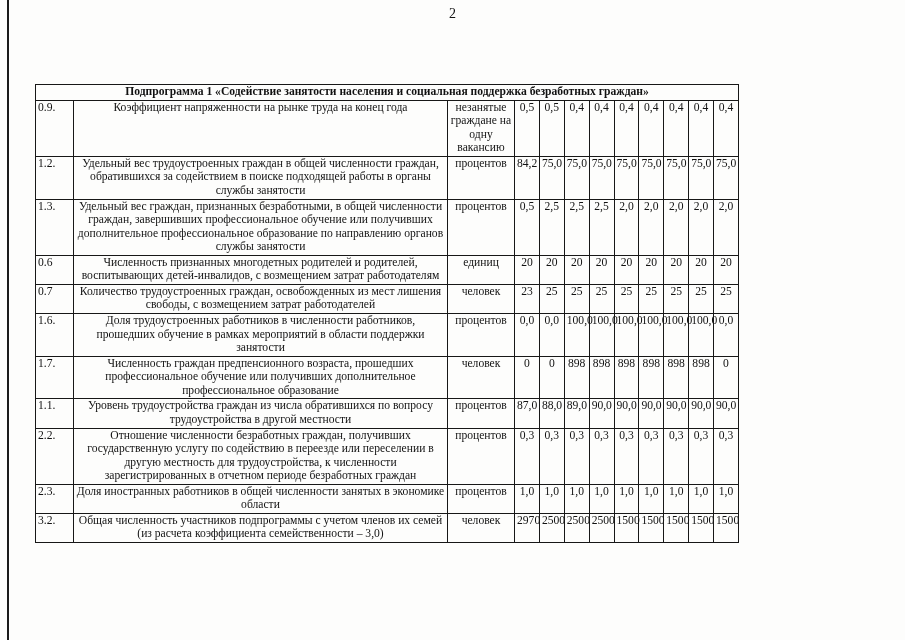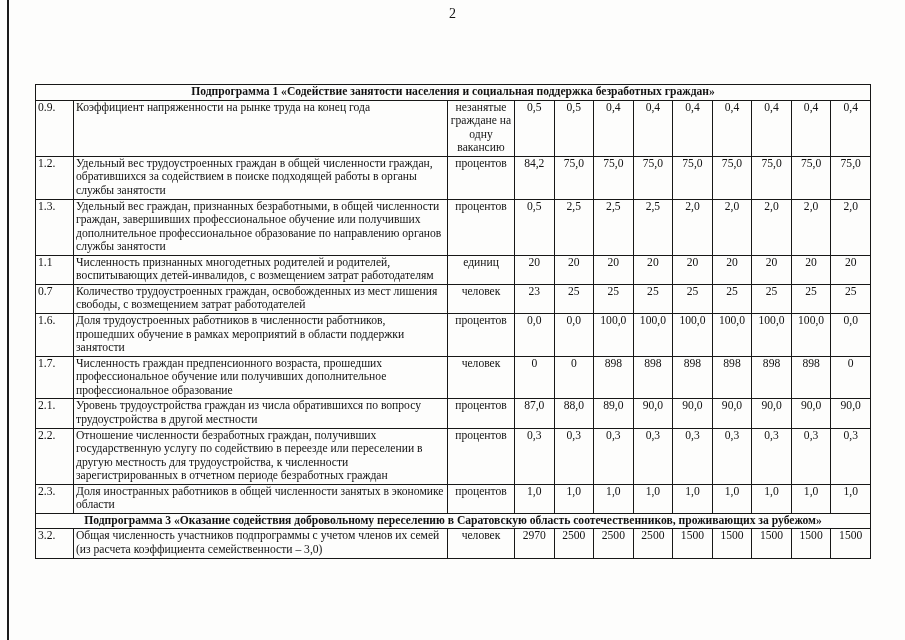--- a/index.html
+++ b/index.html
@@ -21,33 +21,33 @@
   .page-number {
     position: absolute;
     top: 6px; left: 0;
     width: 100%;
     text-align: center;
     font-size: 14px;
   }
   table.doc {
     position: absolute;
     left: 35px; top: 84px;
-    width: 836px;
+    width: 704px;
     border-collapse: collapse;
     table-layout: fixed;
   }
   table.doc td {
     border: 1px solid #171717;
     vertical-align: top;
     font-size: 11.6px;
     line-height: 1.17;
     padding: 0px 2px 1px 2px;
   }
   td.num  { padding-left: 4px; }
-  td.name { padding-left: 4px; padding-right: 4px; }
+  td.name { padding-left: 4px; padding-right: 4px; text-align: center; }
   td.unit { text-align: center; margin-top: 8px; }
   td.val  { text-align: center; }
   td.section {
     text-align: center;
     font-weight: bold;
     padding-top: 1px;
     padding-bottom: 1px;
   }
 </style>
 </head>
@@ -112,21 +112,21 @@
         <td class="val">2,5</td>
         <td class="val">2,5</td>
         <td class="val">2,5</td>
         <td class="val">2,0</td>
         <td class="val">2,0</td>
         <td class="val">2,0</td>
         <td class="val">2,0</td>
         <td class="val">2,0</td>
       </tr>
       <tr>
-        <td class="num">1.1</td>
+        <td class="num">0.6</td>
         <td class="name">Численность признанных многодетных родителей и родителей, воспитывающих детей-инвалидов, с возмещением затрат работодателям</td>
         <td class="unit">единиц</td>
         <td class="val">20</td>
         <td class="val">20</td>
         <td class="val">20</td>
         <td class="val">20</td>
         <td class="val">20</td>
         <td class="val">20</td>
         <td class="val">20</td>
         <td class="val">20</td>
@@ -168,21 +168,21 @@
         <td class="val">0</td>
         <td class="val">898</td>
         <td class="val">898</td>
         <td class="val">898</td>
         <td class="val">898</td>
         <td class="val">898</td>
         <td class="val">898</td>
         <td class="val">0</td>
       </tr>
       <tr>
-        <td class="num">2.1.</td>
+        <td class="num">1.1.</td>
         <td class="name">Уровень трудоустройства граждан из числа обратившихся по вопросу трудоустройства в другой местности</td>
         <td class="unit">процентов</td>
         <td class="val">87,0</td>
         <td class="val">88,0</td>
         <td class="val">89,0</td>
         <td class="val">90,0</td>
         <td class="val">90,0</td>
         <td class="val">90,0</td>
         <td class="val">90,0</td>
         <td class="val">90,0</td>
@@ -208,23 +208,20 @@
         <td class="unit">процентов</td>
         <td class="val">1,0</td>
         <td class="val">1,0</td>
         <td class="val">1,0</td>
         <td class="val">1,0</td>
         <td class="val">1,0</td>
         <td class="val">1,0</td>
         <td class="val">1,0</td>
         <td class="val">1,0</td>
         <td class="val">1,0</td>
-      </tr>
-      <tr>
-        <td colspan="12" class="section">Подпрограмма 3 «Оказание содействия добровольному переселению в Саратовскую область соотечественников, проживающих за рубежом»</td>
       </tr>
       <tr>
         <td class="num">3.2.</td>
         <td class="name">Общая численность участников подпрограммы с учетом членов их семей (из расчета коэффициента семейственности – 3,0)</td>
         <td class="unit">человек</td>
         <td class="val">2970</td>
         <td class="val">2500</td>
         <td class="val">2500</td>
         <td class="val">2500</td>
         <td class="val">1500</td>

